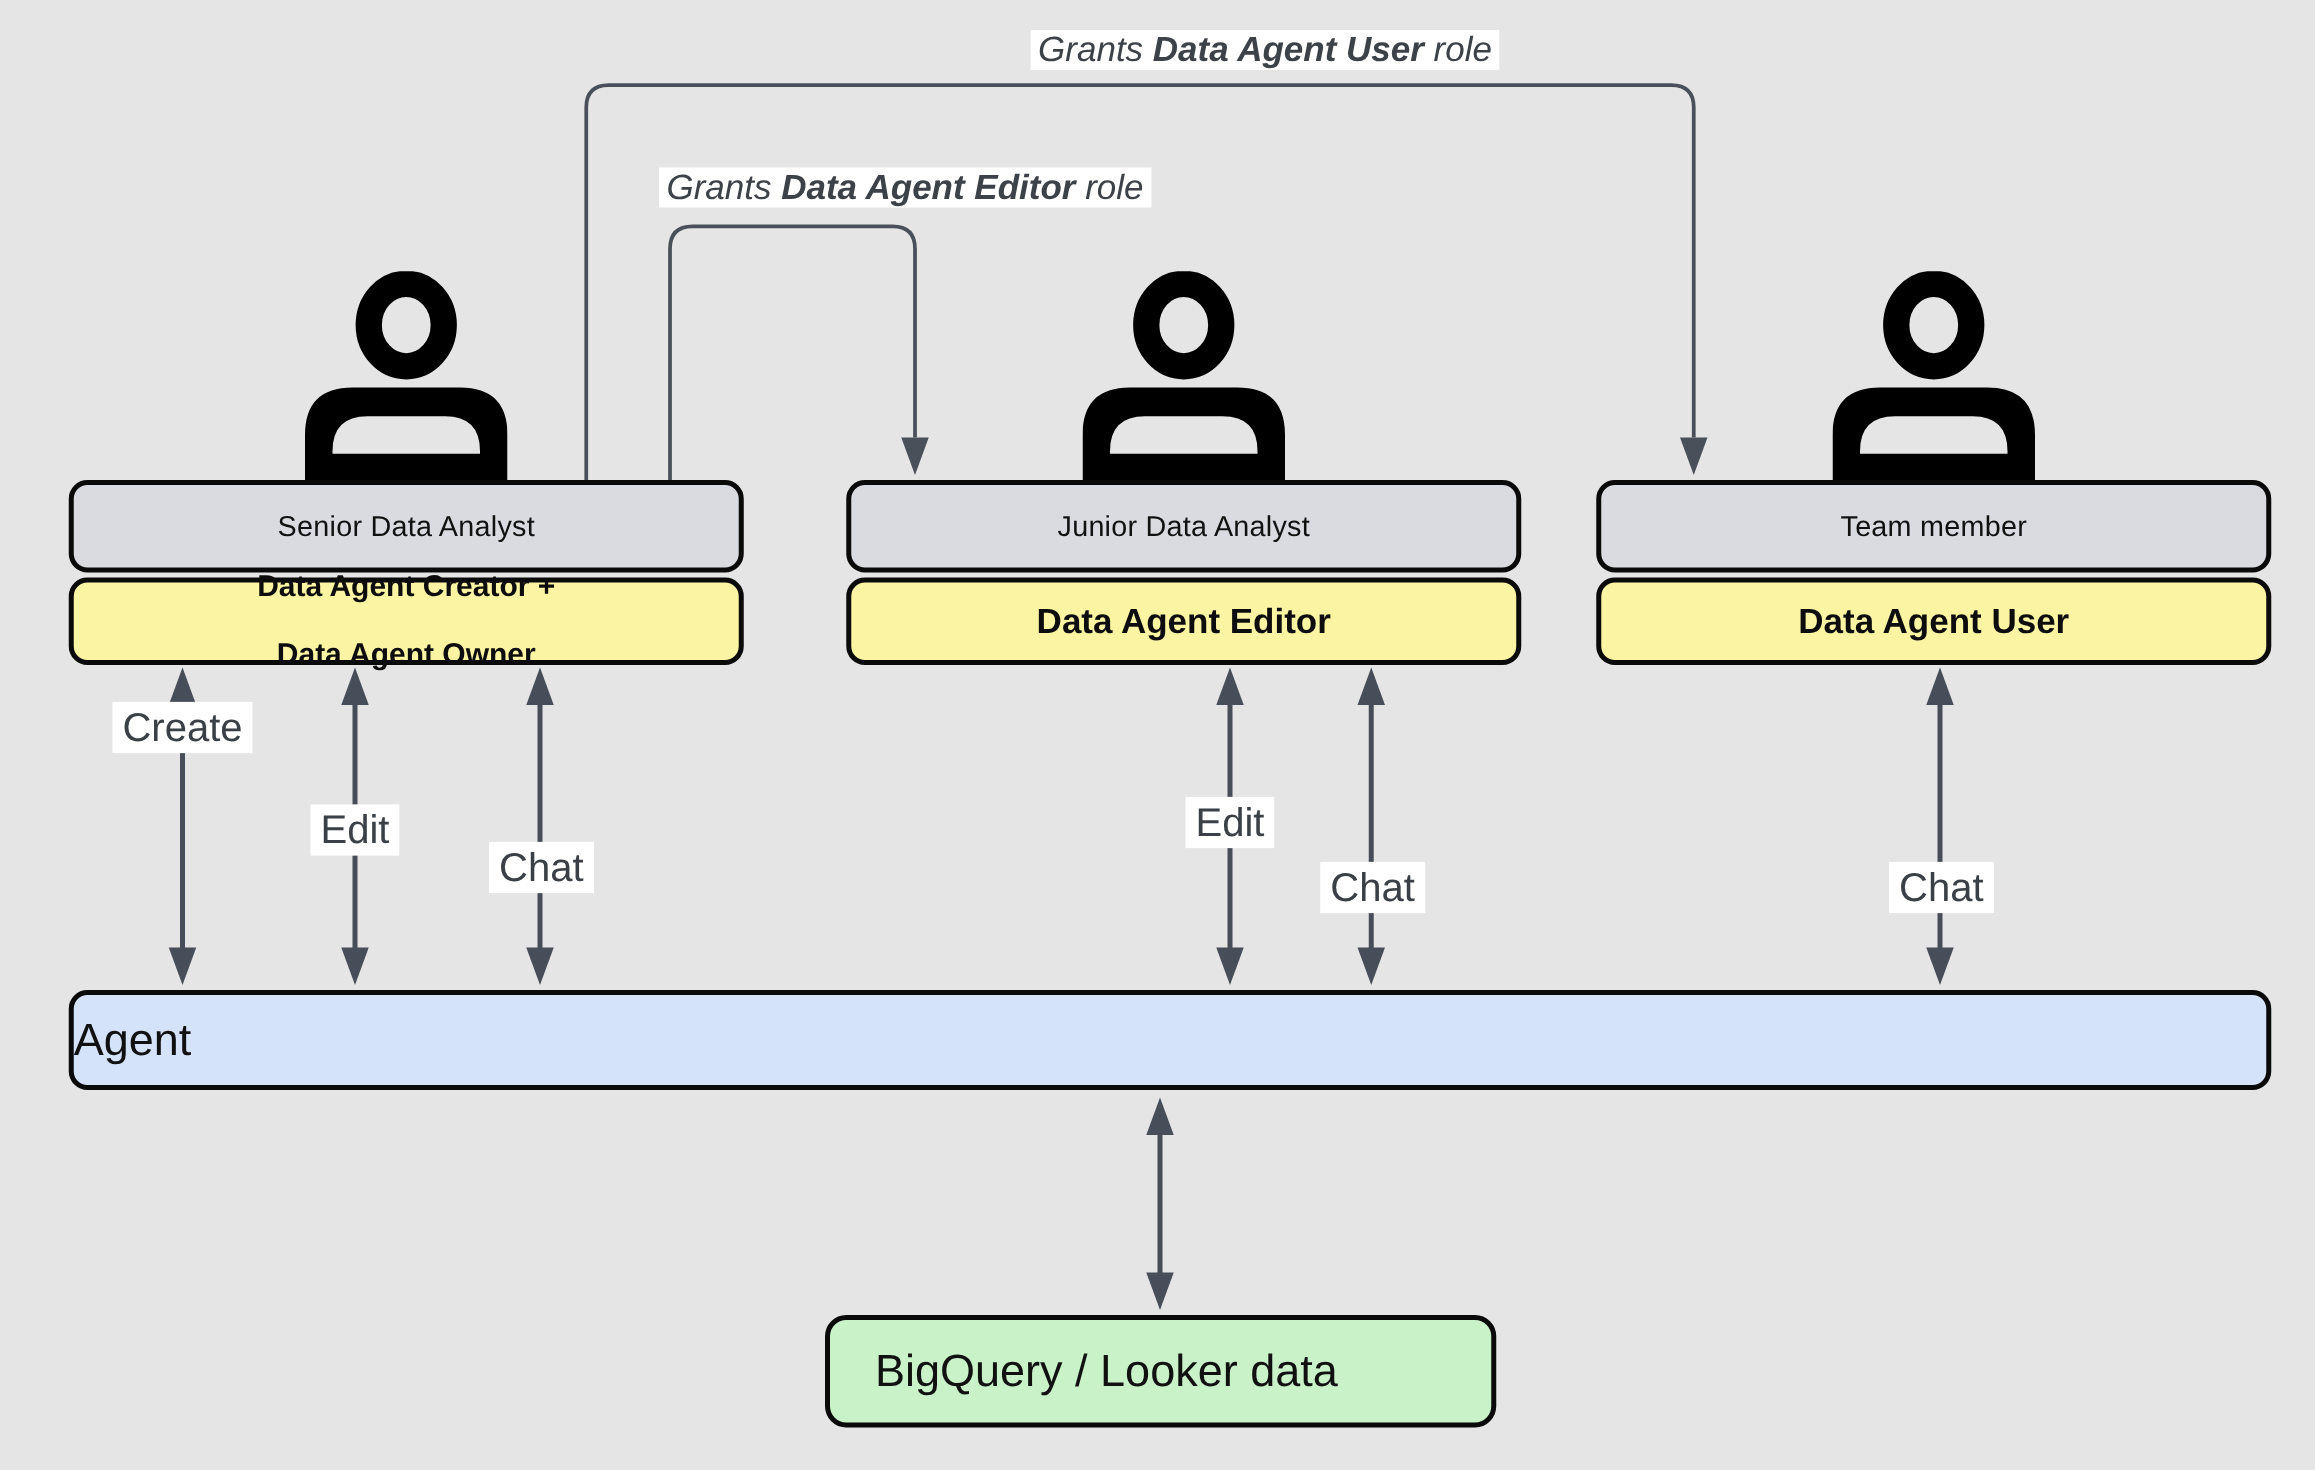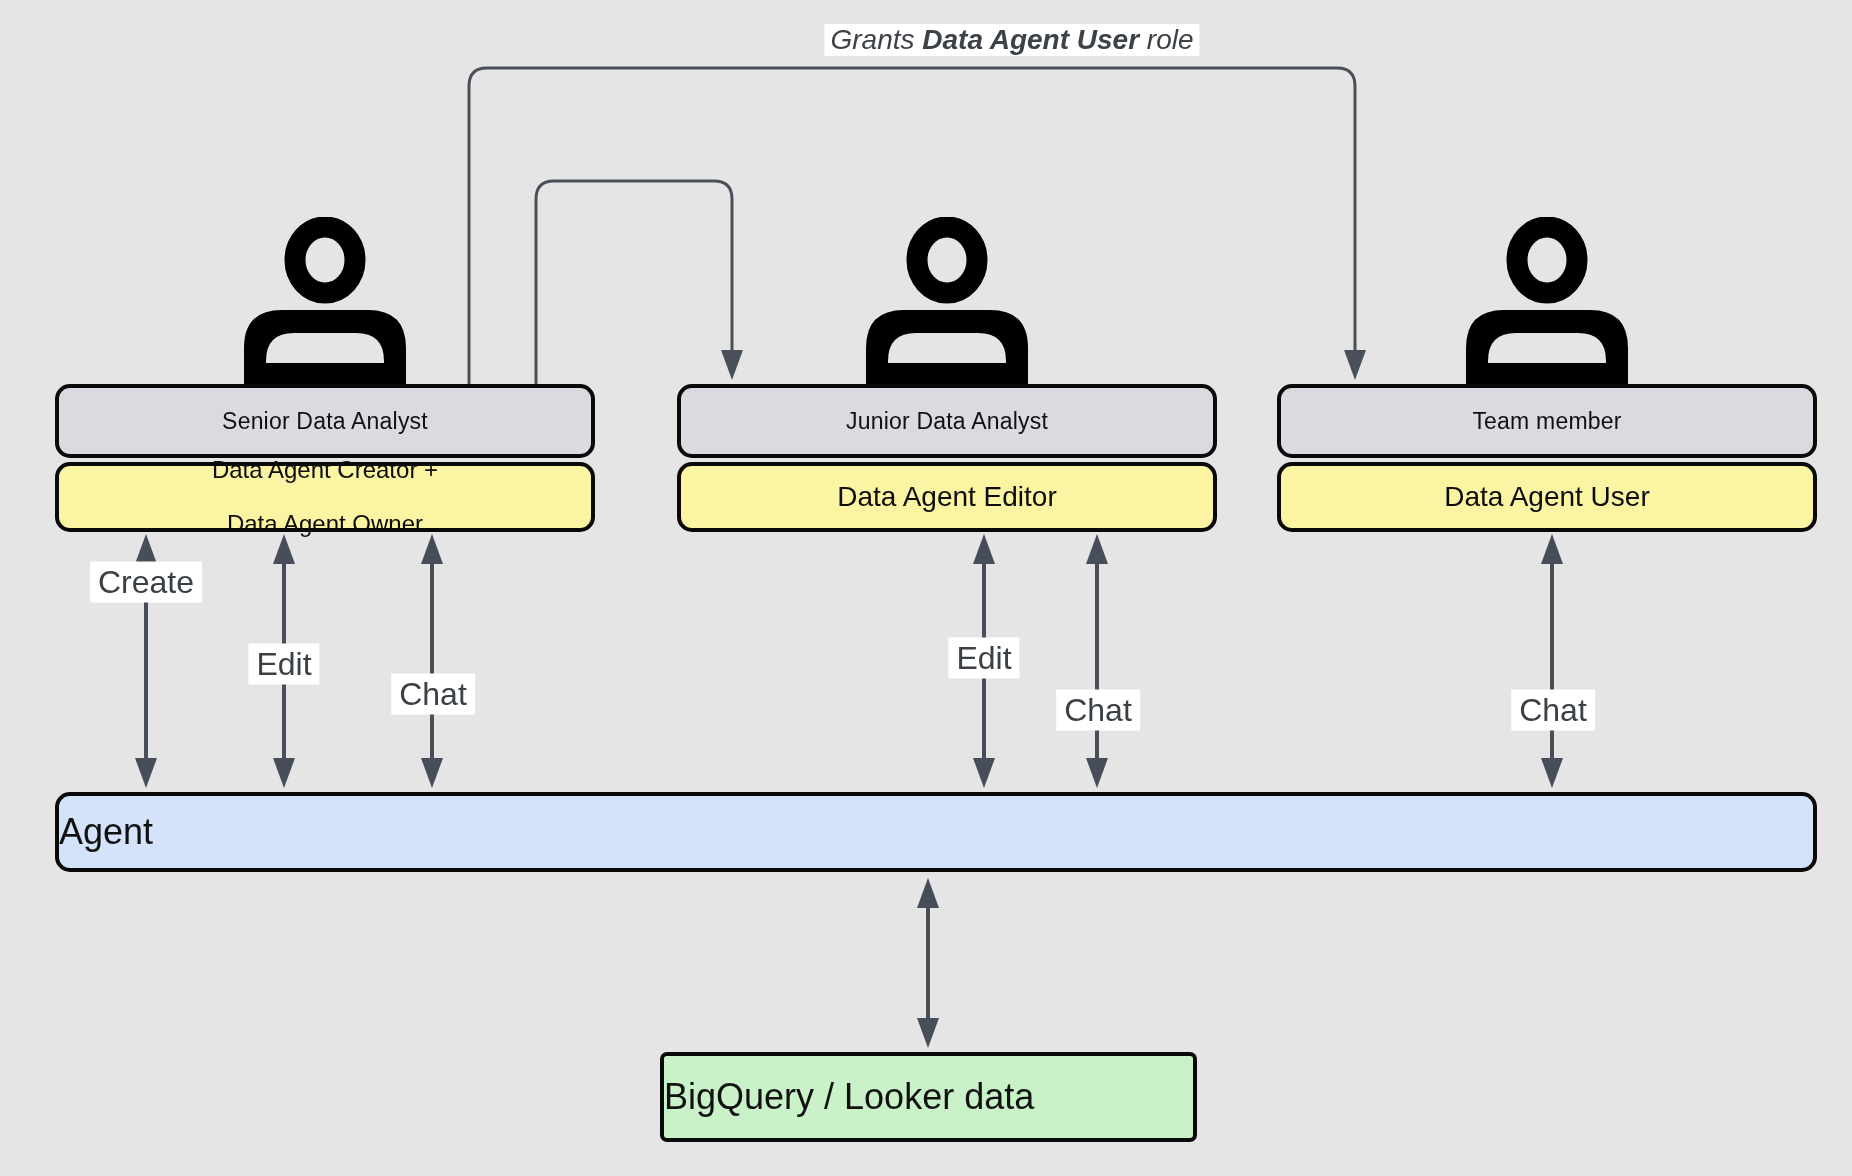--- a/index.html
+++ b/index.html
@@ -10,40 +10,40 @@
   svg.connectors{position:absolute;left:0;top:0;z-index:1;}
   .actor{position:absolute;width:540px;z-index:2;}
   .actor-name{
     box-sizing:border-box;height:74px;background:#d9dbe0;border:4px solid #0a0a0a;
     border-radius:15px;display:flex;align-items:center;justify-content:center;
     font-size:23px;color:#111;letter-spacing:0.2px;
   }
   .actor-role{
     box-sizing:border-box;margin-top:4px;height:70px;background:#faf4a3;border:4px solid #0a0a0a;
     border-radius:15px;display:flex;flex-direction:column;align-items:center;justify-content:center;
-    font-weight:normal;color:#0d0d0d;text-align:center;gap:24px;
+    font-weight:bold;color:#0d0d0d;text-align:center;gap:24px;
   }
   .actor-role.single{font-size:28px;}
   .actor-role.double{font-size:24px;line-height:1.25;}
   .person{position:absolute;z-index:2;}
   .arrow-label{
     position:absolute;z-index:3;transform:translate(-50%,-50%);
     background:#ffffff;padding:2px 8px;font-size:32px;color:#3a4046;white-space:nowrap;
   }
   .grant-note{
     position:absolute;z-index:3;transform:translate(-50%,-50%);
     background:#ffffff;padding:0 6px;font-size:28px;font-style:italic;color:#3d4248;white-space:nowrap;
   }
   .grant-note .b{font-weight:bold;}
   .bar{
     position:absolute;z-index:2;box-sizing:border-box;border:4px solid #0a0a0a;border-radius:15px;
     display:flex;align-items:center;font-size:36px;color:#111;
   }
   .agent-bar{left:55px;top:792px;width:1762px;height:80px;background:#d5e3fa;}
-  .datastore-box{left:660px;top:1052px;width:537px;height:90px;background:#c9f2c9;border-radius:7px;}
+  .datastore-box{left:660px;top:1052px;width:537px;height:90px;background:#c9f2c9;border-radius:17px;padding-left:36px;}
 </style>
 </head>
 <body>
 
 <div class="stage">
 
   <svg class="connectors" width="1852" height="1176" viewBox="0 0 1852 1176">
 
     <g stroke="#4a505a" stroke-width="3" fill="none">
       <path d="M 469 384 L 469 86 Q 469 68 487 68 L 1337 68 Q 1355 68 1355 86 L 1355 350"></path>
@@ -90,20 +90,23 @@
       <g>
         <line x1="928" y1="904" x2="928" y2="1022"></line>
         <polygon points="928,878 917,908 939,908" stroke="none"></polygon>
         <polygon points="928,1048 917,1018 939,1018" stroke="none"></polygon>
       </g>
     </g>
   </svg>
 
   <div class="grant-note" style="left:1012px;top:40px;">
     <span>Grants </span><span class="b">Data Agent User</span><span> role</span>
+  </div>
+  <div class="grant-note" style="left:724px;top:150px;">
+    <span>Grants </span><span class="b">Data Agent Editor</span><span> role</span>
   </div>
 
   <svg class="person" style="left:244px;top:217px;" width="162" height="167" viewBox="0 0 162 167">
     <ellipse cx="81" cy="43" rx="30" ry="33" fill="none" stroke="#000" stroke-width="21"></ellipse>
     <path fill-rule="evenodd" fill="#000" d="M 0 167 L 0 131 Q 0 93 38 93 L 124 93 Q 162 93 162 131 L 162 167 Z
          M 22 146 L 22 144 Q 22 116 50 116 L 112 116 Q 140 116 140 144 L 140 146 Z"></path>
   </svg>
   <svg class="person" style="left:866px;top:217px;" width="162" height="167" viewBox="0 0 162 167">
     <ellipse cx="81" cy="43" rx="30" ry="33" fill="none" stroke="#000" stroke-width="21"></ellipse>
     <path fill-rule="evenodd" fill="#000" d="M 0 167 L 0 131 Q 0 93 38 93 L 124 93 Q 162 93 162 131 L 162 167 Z

